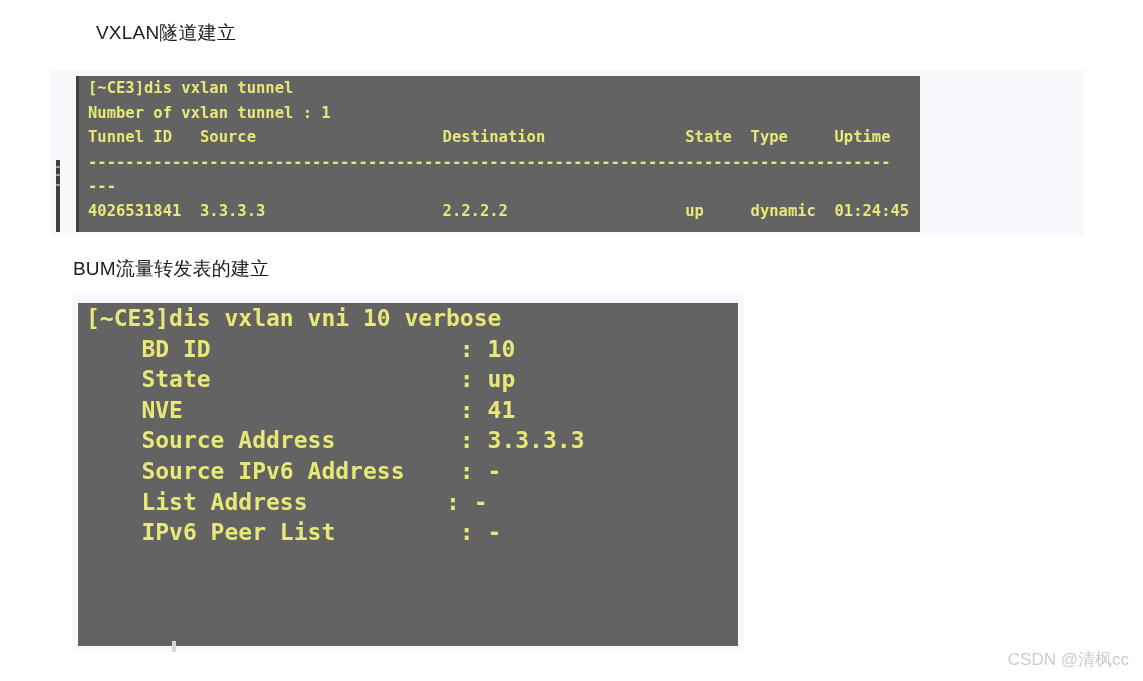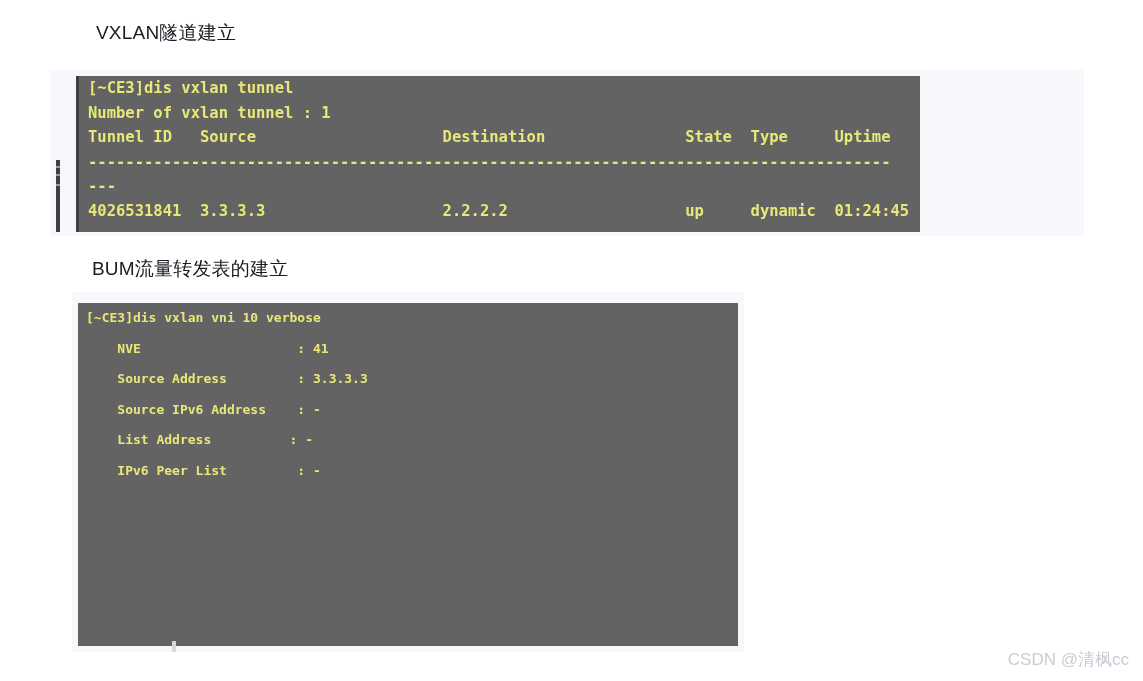--- a/index.html
+++ b/index.html
@@ -19,21 +19,21 @@
   
   .caption {
     position: absolute;
     color: #1b1b24;
     font-size: 19px;
     line-height: 1.2;
     white-space: nowrap;
     letter-spacing: 0.2px;
   }
   #caption-tunnel { left: 96px; top: 22px; }
-  #caption-bum    { left: 92px; top: 258px; }
+  #caption-bum    { left: 73px; top: 258px; }
 
   
   .term-frame {
     position: absolute;
     background: #f7f8fc;
     box-sizing: border-box;
   }
   .term-body {
     position: absolute;
     background: #636363;
@@ -80,21 +80,21 @@
   
   #term2-frame {
     left: 72px; top: 292px;
     width: 672px; height: 360px;
   }
   #term2-body {
     left: 78px; top: 303px;
     width: 660px; height: 343px;
   }
   #term2-body .term-line {
-    font-size: 13px;
+    font-size: 23px;
     line-height: 30.6px;
     padding-left: 8px;
   }
   #term2-cursor {
     position: absolute;
     left: 172px; top: 641px;
     width: 4px; height: 11px;
     background: #d8d8d8;
   }
 
@@ -123,20 +123,22 @@
   <div class="term-line">4026531841  3.3.3.3                   2.2.2.2                   up     dynamic  01:24:45</div>
 </div>
 <div id="term1-ticks"></div>
 
 <div class="caption" id="caption-bum">BUM流量转发表的建立</div>
 
 <div class="term-frame" id="term2-frame"></div>
 
 <div class="term-body" id="term2-body">
   <div class="term-line">[~CE3]dis vxlan vni 10 verbose</div>
+  <div class="term-line">    BD ID                  : 10</div>
+  <div class="term-line">    State                  : up</div>
   <div class="term-line">    NVE                    : 41</div>
   <div class="term-line">    Source Address         : 3.3.3.3</div>
   <div class="term-line">    Source IPv6 Address    : -</div>
   <div class="term-line">    List Address          : -</div>
   <div class="term-line">    IPv6 Peer List         : -</div>
 </div>
 <div id="term2-cursor"></div>
 
 <div id="watermark">CSDN @清枫cc</div>
 

